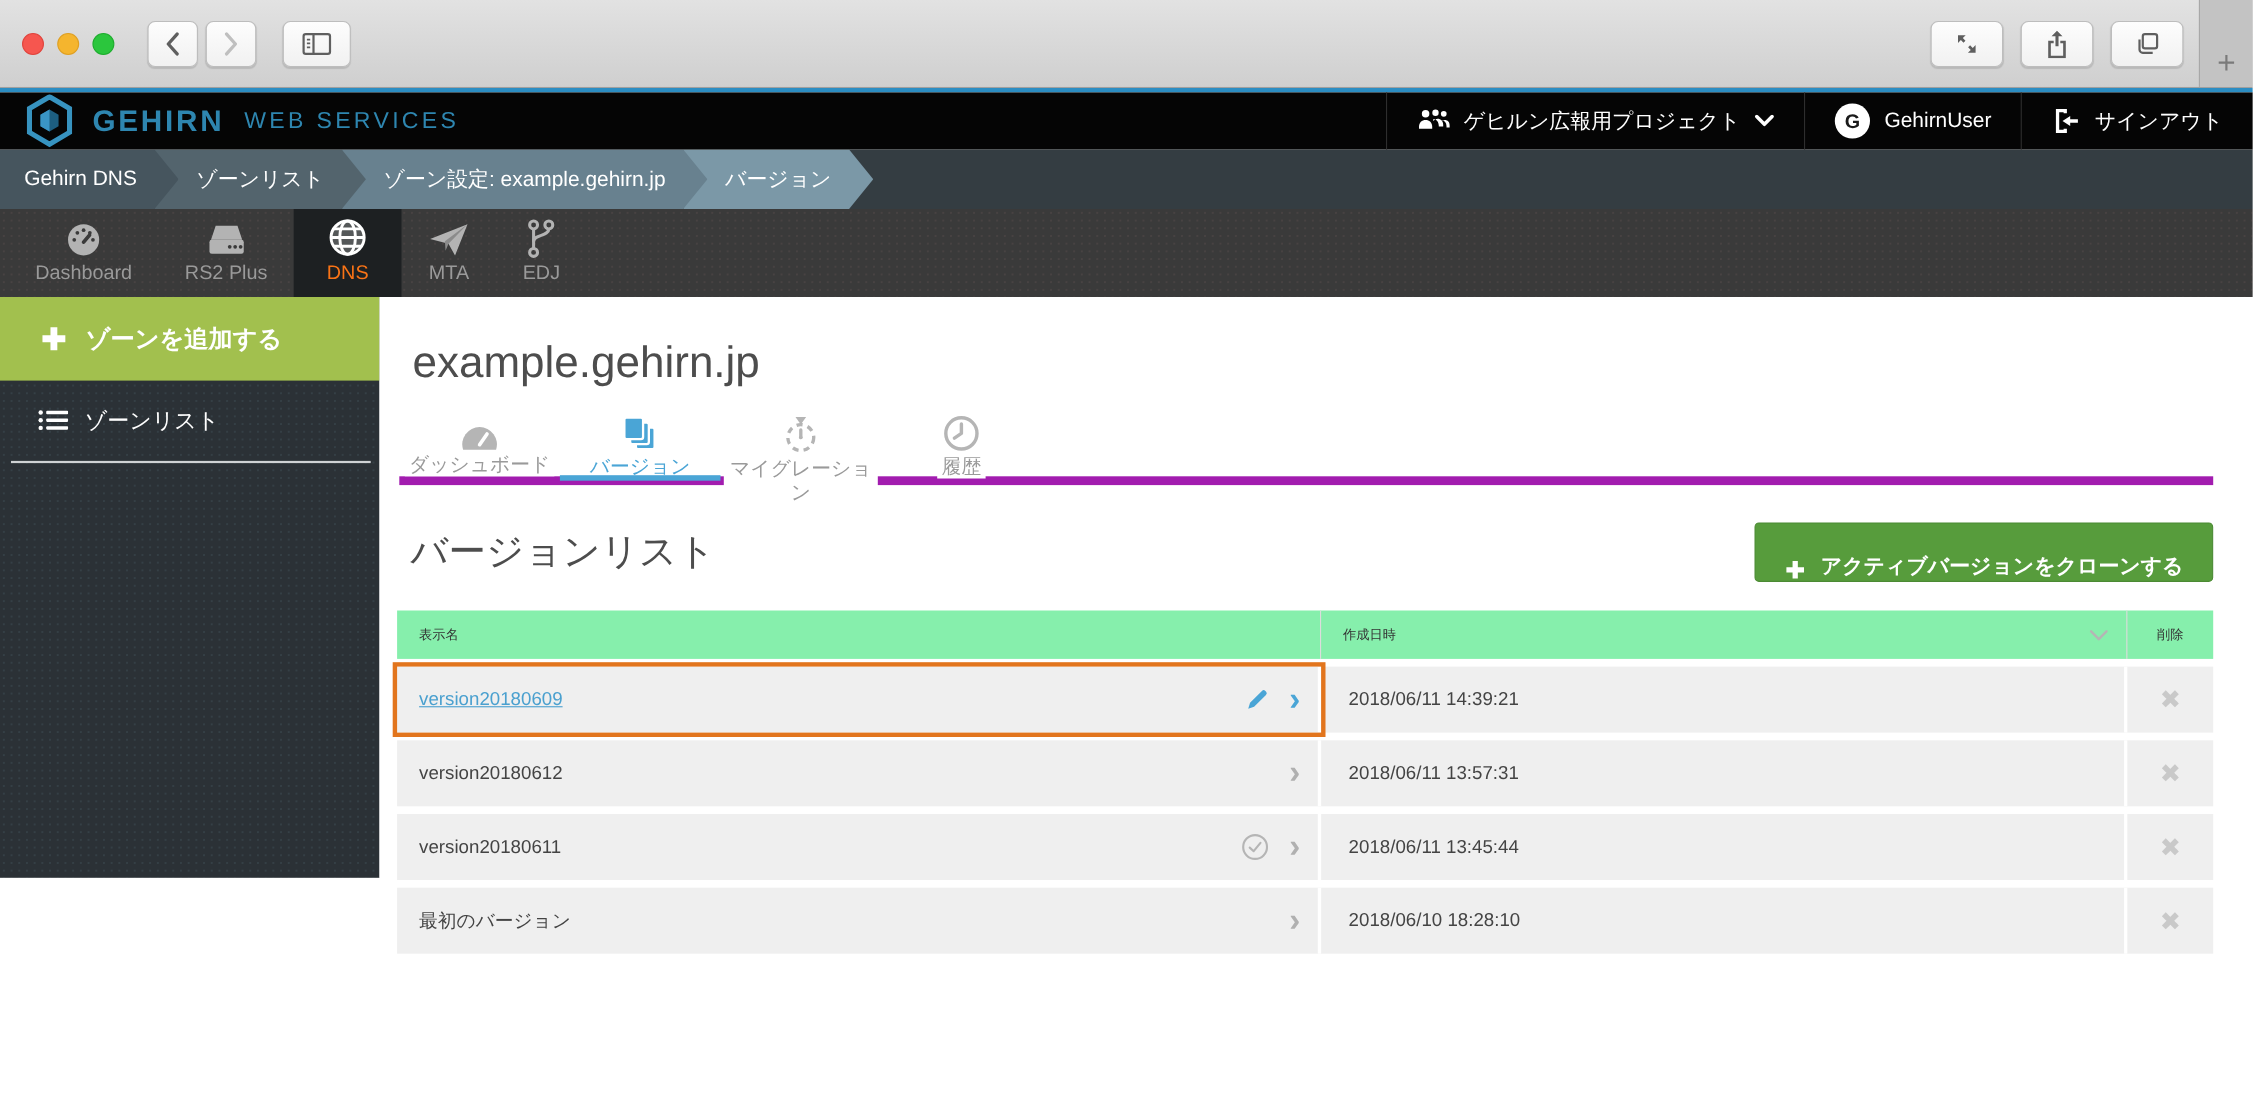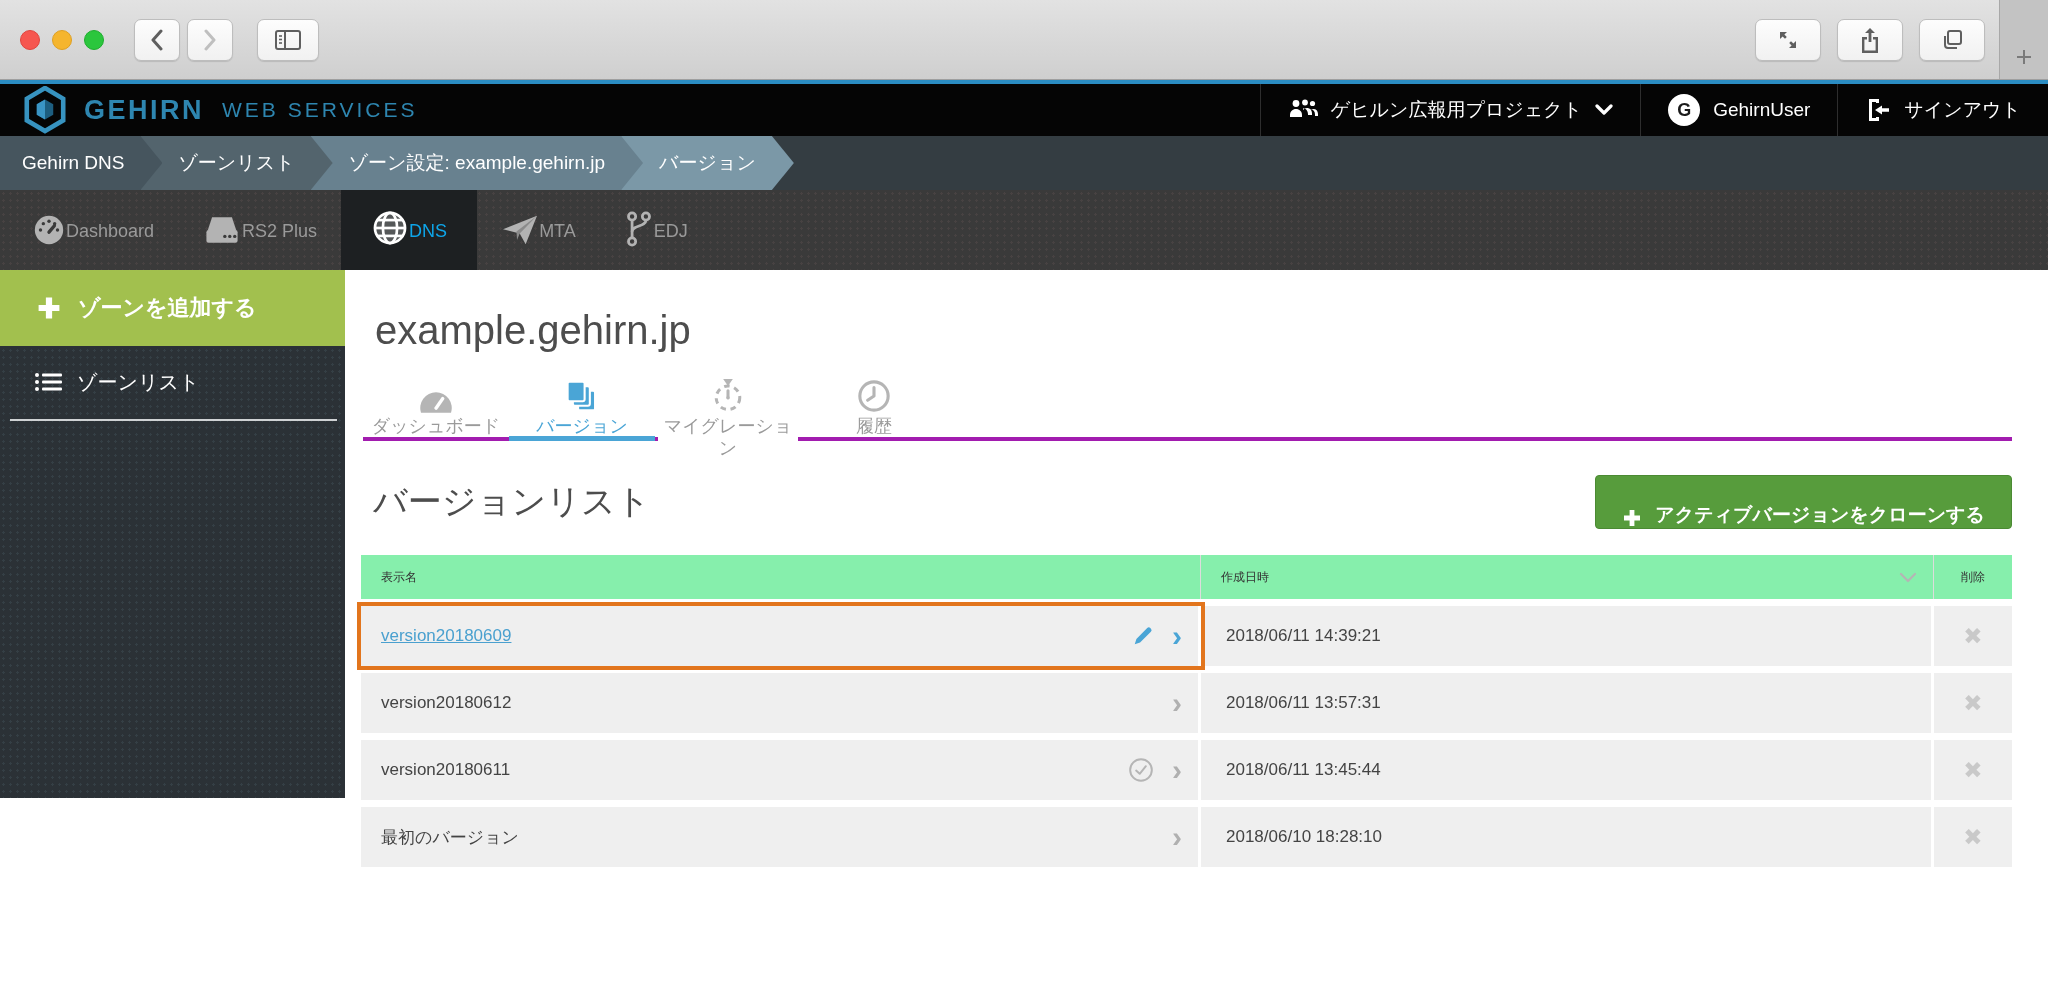--- a/index.html
+++ b/index.html
@@ -47,43 +47,43 @@
            clip-path:polygon(0 0, calc(100% - 22px) 0, 100% 50%, calc(100% - 22px) 100%, 0 100%); }
   .crumb:nth-child(1){ background:#46555e; z-index:4; }
   .crumb:nth-child(2){ background:#53646d; z-index:3; padding-left:38px; }
   .crumb:nth-child(3){ background:#68818f; z-index:2; padding-left:38px; }
   .crumb:nth-child(4){ background:#7b98a7; z-index:1; padding-left:38px; }
 
   
   .prodnav { height:80px; background:#3a3a3a;
              background-image:radial-gradient(rgba(190,140,140,.10) 1px, transparent 1.2px);
              background-size:7px 7px; display:flex; padding-left:8px; }
-  .prod-item { height:100%; padding:0 24px; display:flex; flex-direction:row;
-               align-items:center; color:#9a9a9a; font-size:18px; }
+  .prod-item { height:100%; padding:0 24px; display:flex; flex-direction:column;
+               align-items:center; justify-content:center; color:#9a9a9a; font-size:18px; }
   .prod-item .picon { color:#b3b3b3; height:34px; display:flex; align-items:flex-end; }
   .prod-item .plabel { margin-top:3px; }
-  .prod-item.active { background:#1d2022; color:#0ea5e9; padding:0 30px; }
+  .prod-item.active { background:#1d2022; color:#f97316; padding:0 30px; }
   .prod-item.active .picon { color:#fff; }
 
   
   .body-row { display:flex; height:528px;border-radius:12px; }
   .sidebar { width:345px; background:#2b3136; flex-shrink:0;
              background-image:radial-gradient(rgba(110,150,165,.14) 1px, transparent 1.2px);
              background-size:7px 7px; }
   .add-zone { height:76px; background:#a2c04e; display:flex; align-items:center; gap:16px;
               padding-left:36px; color:#fff; font-size:22px; font-weight:bold; }
   .zone-list { height:46px; margin-top:13px; display:flex; align-items:center; gap:15px;
                padding-left:34px; color:#fff; font-size:20px; }
   .side-divider { border-top:2px solid #cfd2d4; margin:14px 8px 0 10px; }
 
   
   .content { flex:1; background:#fff; padding:30px 36px 0 16px; }
   .page-title { font-size:40px; font-weight:400; color:#4d4d4d; margin:8px 0 24px 14px; }
 
-  .tabs { display:flex; height:64px; border-bottom:4px solid #a21caf; margin-left:2px; }
+  .tabs { display:flex; height:64px; border-bottom:8px solid #a21caf; margin-left:2px; }
   .tab { width:146px; display:flex; flex-direction:column; align-items:center; position:relative; }
   .tab .ticon { height:36px; display:flex; align-items:flex-end; color:#b5b5b5; }
   .tab .tlabel { margin-top:2px; font-size:18px; color:#9a9a9a; background:#fff;
                  padding:0 4px; text-align:center; max-width:140px; line-height:22px; z-index:1; }
   .tab.active .tlabel { color:#4aa5d6; }
   .tab.active .ticon { color:#4aa5d6; }
   .tab.active::after { content:""; position:absolute; left:0; right:0; bottom:-4px;
                        height:5px; background:#4aa5d6; z-index:2; }
 
   .section-row { display:flex; align-items:center; justify-content:space-between;

